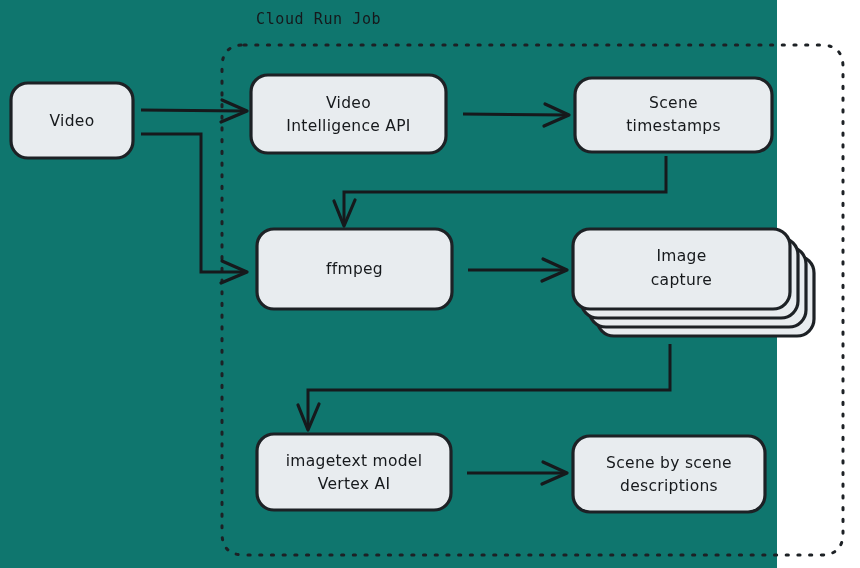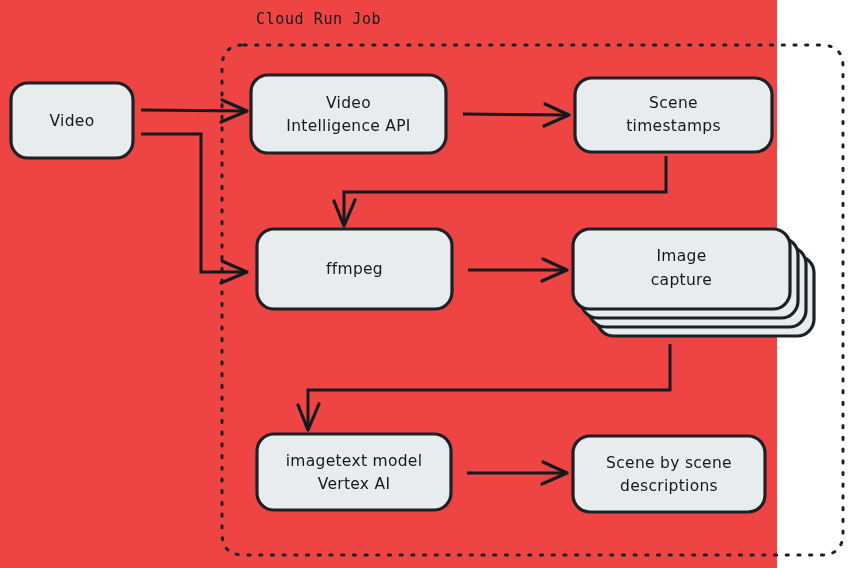--- a/index.html
+++ b/index.html
@@ -10,21 +10,21 @@
   body {
     width: 860px;
     height: 568px;
     overflow: hidden;
     font-family: "DejaVu Sans", sans-serif;
   }
   #diagram-root {
     position: relative;
     width: 777px;
     height: 568px;
-    background: #ef4444;
+    background: #0f766e;
   }
   svg#flow-svg {
     position: absolute;
     top: 0;
     left: 0;
     width: 860px;
     height: 568px;
     display: block;
   }
   .node-shape {

